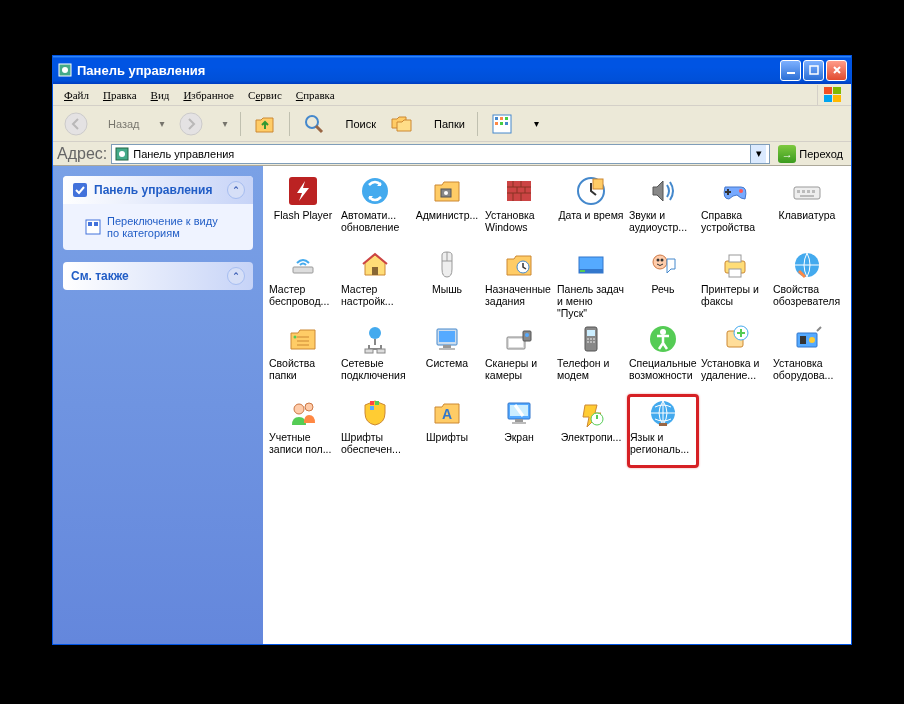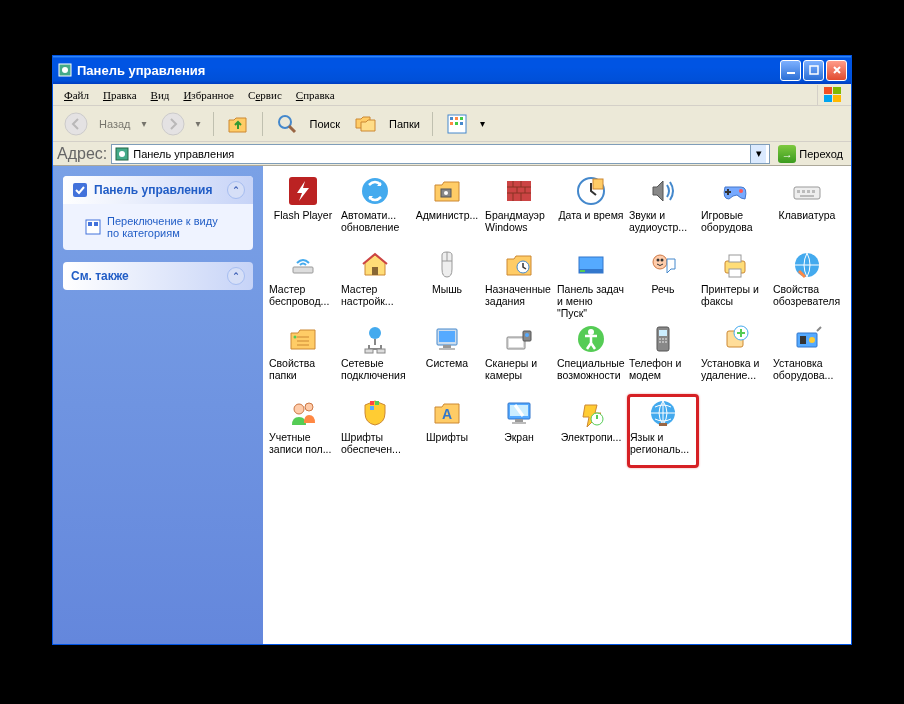--- a/index.html
+++ b/index.html
@@ -10,21 +10,21 @@
 .titlebar-title { flex: 1; }
 .win-buttons { display: flex; gap: 2px; }
 .win-btn { width: 21px; height: 21px; border-radius: 3px; border: 1px solid #fff; display: flex; align-items: center; justify-content: center; font-weight: bold; font-size: 12px; color: #fff; cursor: pointer; }
 .win-btn.min, .win-btn.max { background: linear-gradient(to bottom, #7eb1ff, #2b6fd6); }
 .win-btn.close { background: linear-gradient(to bottom, #ff9d8a, #e14b2f); }
 .menubar { height: 22px; background: #ece9d8; display: flex; align-items: center; padding: 0 4px; border-bottom: 1px solid #d4d0c8; position: relative; font-family: Liberation Serif, serif; }
 .menu-item { padding: 2px 7px; cursor: pointer; }
 .menu-item u { text-decoration: underline; }
 .menu-flag { position: absolute; right: 4px; top: 1px; width: 30px; height: 20px; display: flex; align-items: center; justify-content: center; border-left: 1px solid #d4d0c8; }
 .toolbar { height: 36px; background: #ece9d8; display: flex; align-items: center; padding: 2px 6px; border-bottom: 1px solid #d4d0c8; gap: 4px; }
-.tb-btn { display: flex; align-items: center; gap: 11px; padding: 3px 5px; border-radius: 3px; cursor: pointer; }
+.tb-btn { display: flex; align-items: center; gap: 20px; padding: 3px 5px; border-radius: 3px; cursor: pointer; }
 .tb-btn.disabled { opacity: 0.5; cursor: default; }
 .tb-icon { width: 24px; height: 24px; display: inline-flex; align-items: center; justify-content: center; }
 .tb-sep { width: 1px; height: 24px; background: #c0c0b0; margin: 0 3px; }
 .tb-small { font-size: 10px; }
 .addressbar { height: 24px; background: #ece9d8; display: flex; align-items: center; padding: 0 4px; border-bottom: 1px solid #aca899; gap: 4px; }
 .addr-label { font-size: 16px; color: #666; }
 .addr-field { flex: 1; background: #fff; border: 1px solid #7f9db9; height: 20px; display: flex; align-items: center; padding: 0 3px; gap: 4px; }
 .addr-dd { width: 16px; height: 18px; background: #dbeafe; border-left: 1px solid #7f9db9; display: flex; align-items: center; justify-content: center; cursor: pointer; }
 .go-btn { display: flex; align-items: center; gap: 3px; padding: 0 4px; cursor: pointer; }
 .go-arrow { width: 18px; height: 18px; background: linear-gradient(to bottom, #7ec93f, #3a9b1e); border-radius: 3px; display: flex; align-items: center; justify-content: center; color: #fff; font-weight: bold; }
@@ -240,21 +240,21 @@
             </div>
             <div class="item-label">Администр...</div>
           </div>
           <div class="item">
             <div class="item-icon">
               <svg width="32" height="32" viewBox="0 0 32 32">
                 <rect x="4" y="6" width="24" height="20" fill="#c44"></rect>
                 <path d="M4 12 L28 12 M4 18 L28 18 M10 6 L10 12 M18 6 L18 12 M14 12 L14 18 M22 12 L22 18 M10 18 L10 26 M18 18 L18 26" stroke="#832" stroke-width="1"></path>
               </svg>
             </div>
-            <div class="item-label">Брандмауэр Windows</div>
+            <div class="item-label">Установка Windows</div>
           </div>
           <div class="item">
             <div class="item-icon">
               <svg width="32" height="32" viewBox="0 0 32 32">
                 <circle cx="16" cy="16" r="13" fill="#fff" stroke="#48c" stroke-width="2"></circle>
                 <path d="M16 8 L16 16 L21 20" stroke="#333" stroke-width="2" fill="none"></path>
                 <rect x="18" y="4" width="10" height="10" fill="#fc6" stroke="#c83"></rect>
               </svg>
             </div>
             <div class="item-label">Дата и время</div>
@@ -269,21 +269,21 @@
             <div class="item-label">Звуки и аудиоустр...</div>
           </div>
           <div class="item">
             <div class="item-icon">
               <svg width="32" height="32" viewBox="0 0 32 32">
                 <path d="M6 12 Q3 24 10 24 Q14 20 18 20 Q22 24 26 24 Q29 12 22 12 L10 12 Z" fill="#7af" stroke="#47c"></path>
                 <circle cx="22" cy="16" r="2" fill="#f55"></circle>
                 <path d="M9 14 L9 20 M6 17 L12 17" stroke="#333" stroke-width="2"></path>
               </svg>
             </div>
-            <div class="item-label">Игровые оборудова</div>
+            <div class="item-label">Справка устройства</div>
           </div>
           <div class="item">
             <div class="item-icon">
               <svg width="32" height="32" viewBox="0 0 32 32">
                 <rect x="3" y="12" width="26" height="12" rx="2" fill="#eee" stroke="#999"></rect>
                 <rect x="6" y="15" width="3" height="3" fill="#bbb"></rect>
                 <rect x="11" y="15" width="3" height="3" fill="#bbb"></rect>
                 <rect x="16" y="15" width="3" height="3" fill="#bbb"></rect>
                 <rect x="21" y="15" width="3" height="3" fill="#bbb"></rect>
                 <rect x="9" y="20" width="14" height="2" fill="#bbb"></rect>
@@ -406,49 +406,49 @@
           <div class="item">
             <div class="item-icon">
               <svg width="32" height="32" viewBox="0 0 32 32">
                 <rect x="4" y="14" width="18" height="12" rx="1" fill="#ddd" stroke="#888"></rect>
                 <rect x="6" y="16" width="14" height="8" fill="#fff"></rect>
                 <rect x="20" y="8" width="8" height="10" rx="1" fill="#888" stroke="#555"></rect>
                 <circle cx="24" cy="12" r="2" fill="#5af"></circle>
               </svg>
             </div>
             <div class="item-label">Сканеры и камеры</div>
-          </div>
-          <div class="item">
-            <div class="item-icon">
-              <svg width="32" height="32" viewBox="0 0 32 32">
-                <circle cx="16" cy="16" r="13" fill="#5c5"></circle>
-                <circle cx="16" cy="9" r="3" fill="#fff"></circle>
-                <path d="M10 13 L22 13 M16 13 L16 20 M12 26 L16 20 L20 26" stroke="#fff" stroke-width="2.5" fill="none"></path>
-              </svg>
-            </div>
-            <div class="item-label">Специальные возможности</div>
           </div>
           <div class="item">
             <div class="item-icon">
               <svg width="32" height="32" viewBox="0 0 32 32">
                 <rect x="10" y="4" width="12" height="24" rx="2" fill="#888" stroke="#555"></rect>
                 <rect x="12" y="7" width="8" height="6" fill="#cef"></rect>
                 <rect x="12" y="15" width="2" height="2" fill="#bbb"></rect>
                 <rect x="15" y="15" width="2" height="2" fill="#bbb"></rect>
                 <rect x="18" y="15" width="2" height="2" fill="#bbb"></rect>
                 <rect x="12" y="18" width="2" height="2" fill="#bbb"></rect>
                 <rect x="15" y="18" width="2" height="2" fill="#bbb"></rect>
                 <rect x="18" y="18" width="2" height="2" fill="#bbb"></rect>
               </svg>
             </div>
             <div class="item-label">Телефон и модем</div>
           </div>
           <div class="item">
             <div class="item-icon">
               <svg width="32" height="32" viewBox="0 0 32 32">
+                <circle cx="16" cy="16" r="13" fill="#5c5"></circle>
+                <circle cx="16" cy="9" r="3" fill="#fff"></circle>
+                <path d="M10 13 L22 13 M16 13 L16 20 M12 26 L16 20 L20 26" stroke="#fff" stroke-width="2.5" fill="none"></path>
+              </svg>
+            </div>
+            <div class="item-label">Специальные возможности</div>
+          </div>
+          <div class="item">
+            <div class="item-icon">
+              <svg width="32" height="32" viewBox="0 0 32 32">
                 <rect x="8" y="8" width="16" height="16" rx="2" fill="#fd9" stroke="#c83"></rect>
                 <circle cx="22" cy="10" r="7" fill="#fff" stroke="#4ae"></circle>
                 <path d="M22 6 L22 14 M18 10 L26 10" stroke="#5c5" stroke-width="2"></path>
               </svg>
             </div>
             <div class="item-label">Установка и удаление...</div>
           </div>
           <div class="item">
             <div class="item-icon">
               <svg width="32" height="32" viewBox="0 0 32 32">

